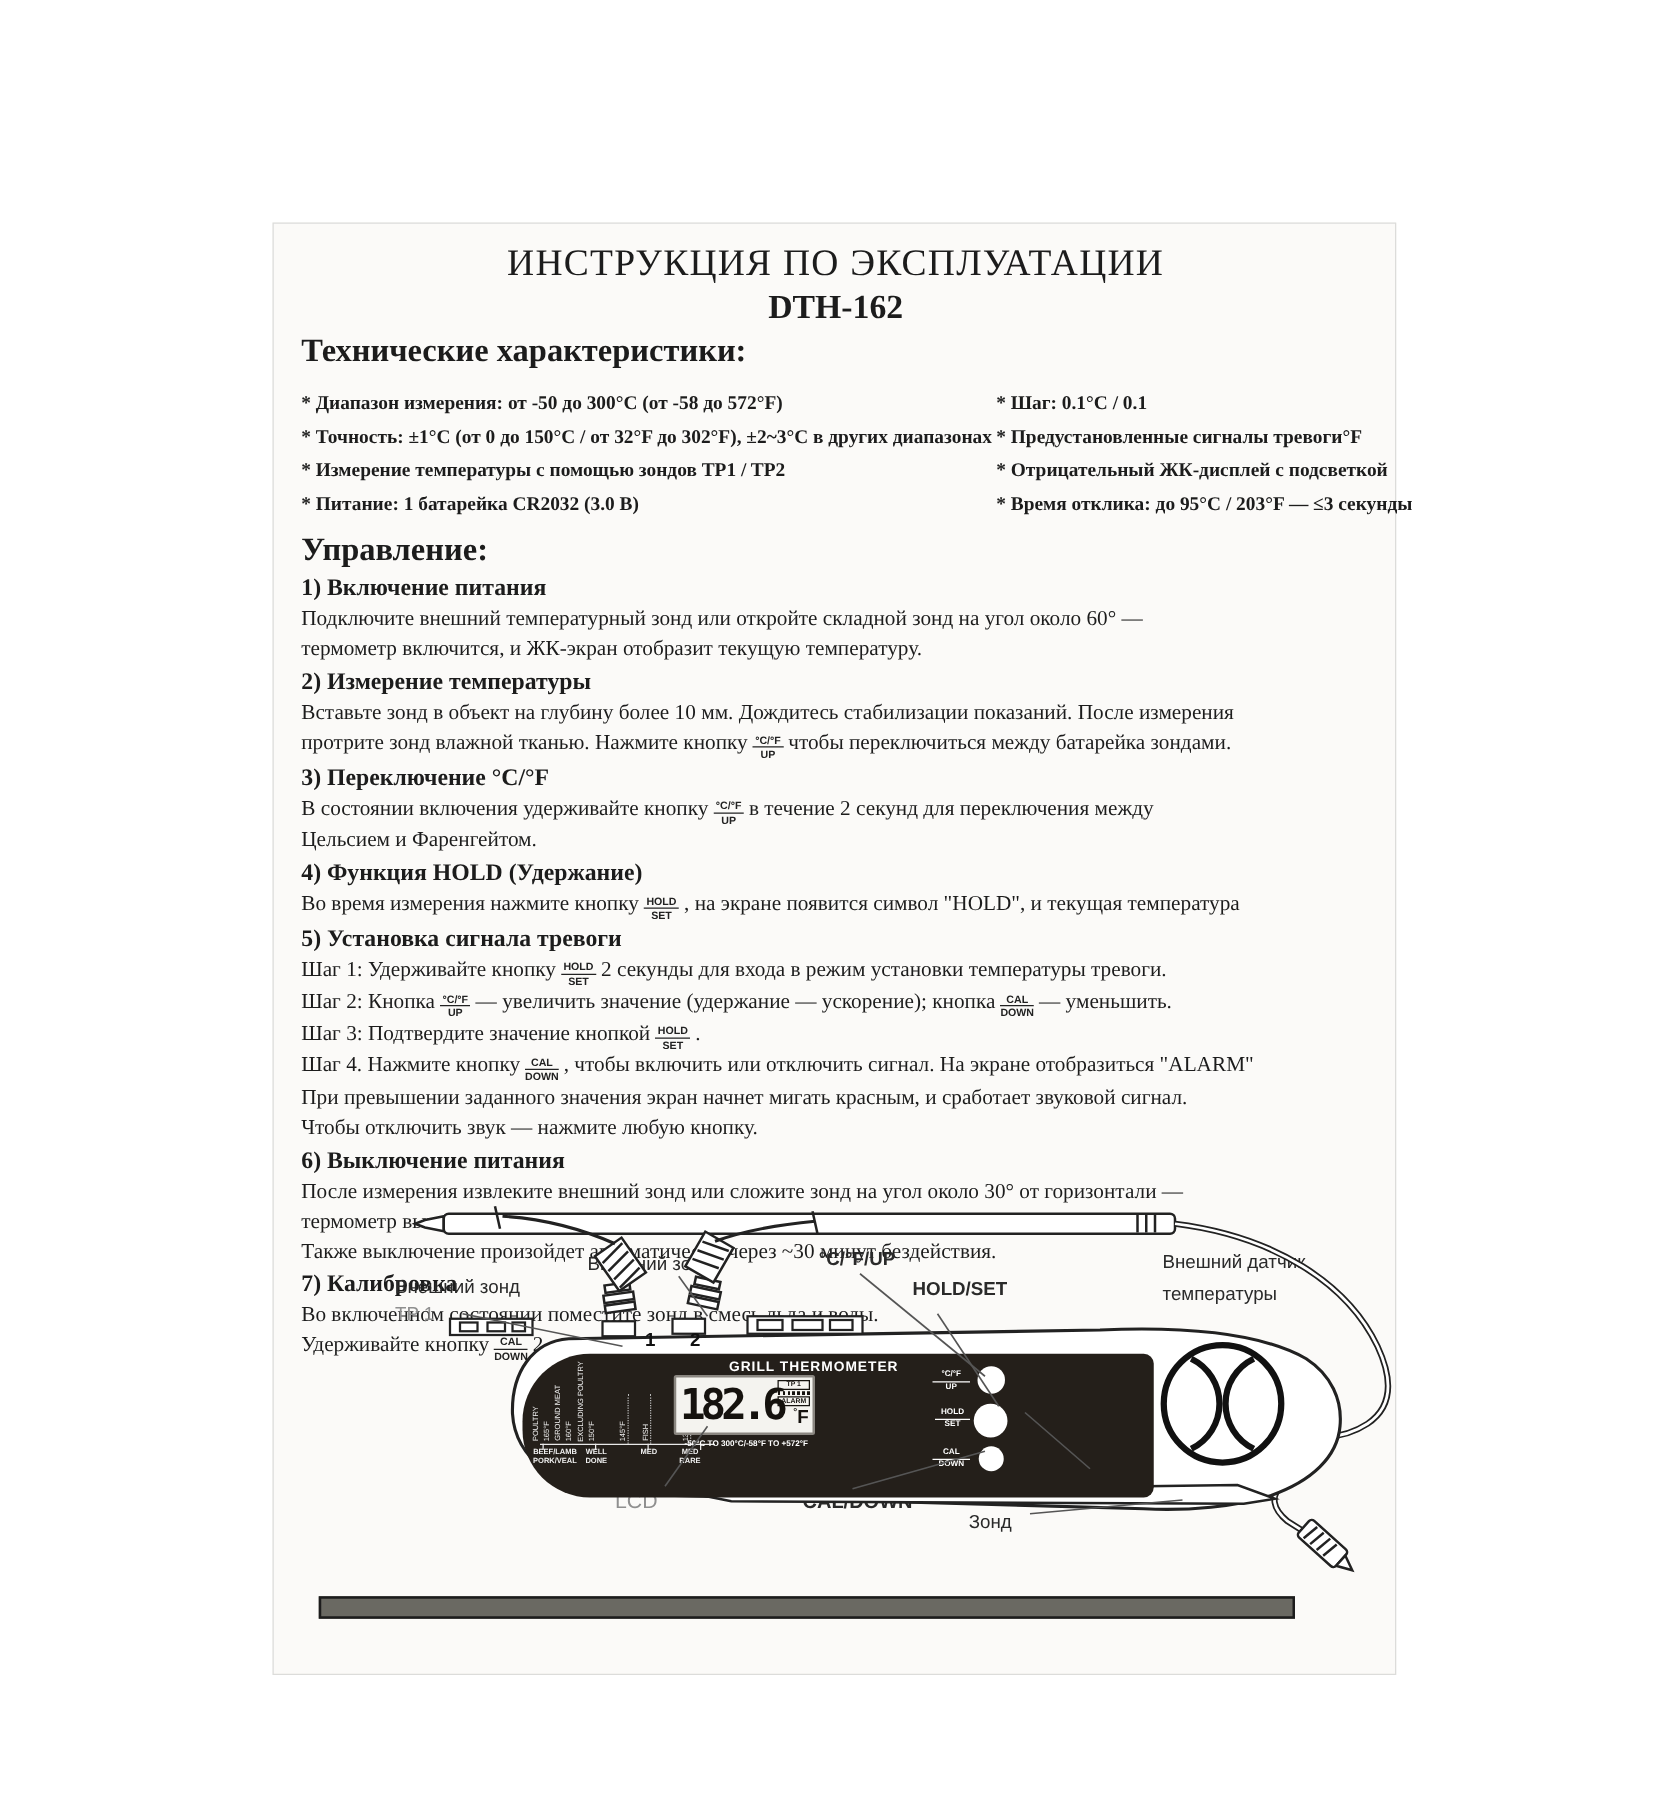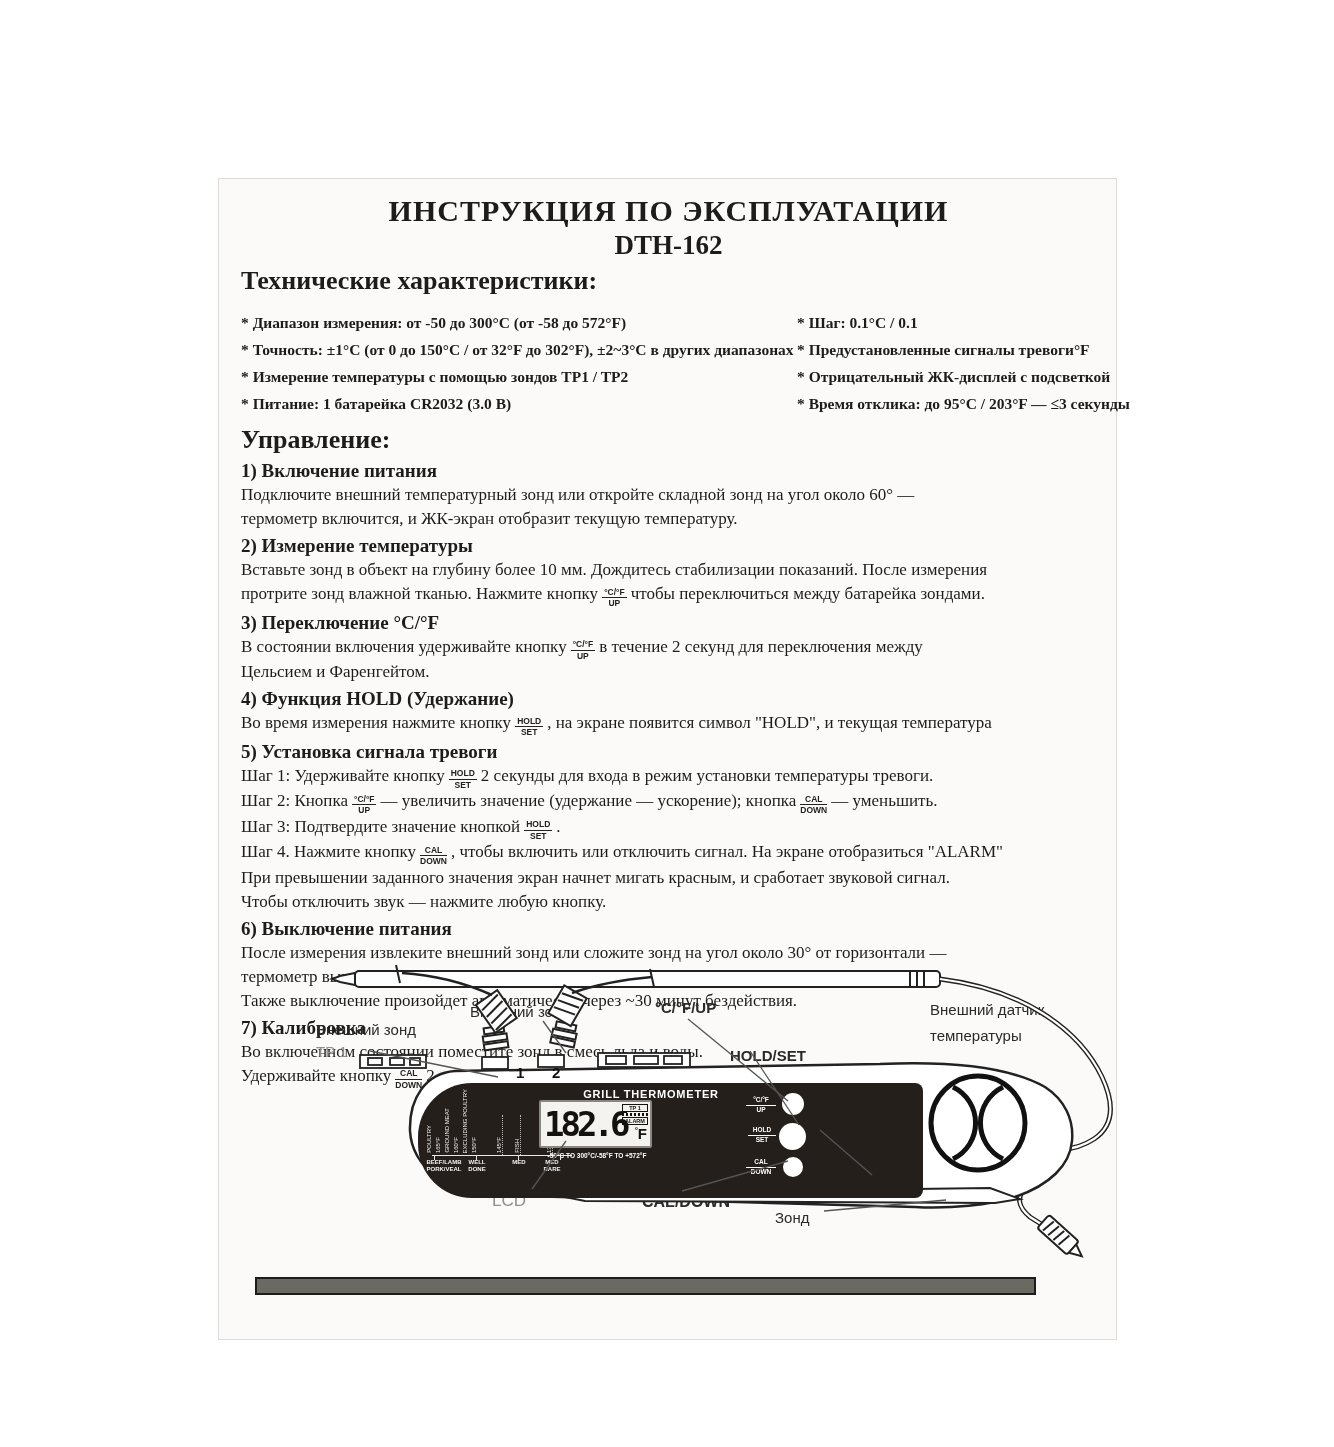--- a/index.html
+++ b/index.html
@@ -1,21 +1,21 @@
 <!DOCTYPE html>
 <html><head>
 <meta charset="utf-8">
 <style>
   html,body{margin:0;padding:0;}
   body{width:1334px;height:1447px;background:#ffffff;position:relative;
        font-family:"Liberation Serif",serif;color:#1c1c1c;}
   .sheet{position:absolute;left:218px;top:178px;width:899px;height:1162px;
          background:#fbfaf8;border:1px solid #dcdcda;box-sizing:border-box;
          padding:14px 20px 0 22px;}
-  .t1{font-size:30px;font-weight:bold;text-align:center;line-height:36px;letter-spacing:1px;}
+  .t1{font-size:30px;font-weight:normal;text-align:center;line-height:36px;letter-spacing:1px;}
   .t2{font-size:27px;font-weight:bold;text-align:center;line-height:32px;}
   .h-specs{font-size:26px;font-weight:bold;margin-top:4px;line-height:32px;}
   .specs{position:relative;margin-top:12px;}
   .speccol{width:560px;}
   .speccol.right{position:absolute;left:556px;top:0;width:330px;}
   .spec{font-size:15.5px;font-weight:bold;line-height:27px;white-space:nowrap;}
   .h-ctrl{font-size:26px;font-weight:bold;margin-top:6px;line-height:33px;}
   .sec-h{font-size:19px;font-weight:bold;line-height:25px;margin-top:2px;}
   .sec-p{font-size:17px;line-height:24px;}
   .kbtn{display:inline-block;vertical-align:-7px;text-align:center;
@@ -274,21 +274,21 @@
     <div class="btncirc" style="left:365px;top:74px;width:20px;height:20px"></div>
   </div>
 
   <span class="portnum" style="left:266px;top:109px">1</span>
   <span class="portnum" style="left:302px;top:109px">2</span>
 
   <div class="dlabel" style="left:205px;top:48px;width:130px;text-align:center">Внешний зонд</div>
   <div class="dlabel" style="left:66px;top:66px">Внешний зонд</div>
   <div class="dlabel gray" style="left:66px;top:88px">TP 1</div>
   <div class="dlabel bold" style="left:405px;top:44px">°C/°F/UP</div>
-  <div class="dlabel bold" style="left:480px;top:92px">HOLD/SET</div>
+  <div class="dlabel bold" style="left:480px;top:68px">HOLD/SET</div>
   <div class="dlabel" style="left:680px;top:46px">Внешний датчик</div>
   <div class="dlabel" style="left:680px;top:72px">температуры</div>
   <div class="dlabel" style="left:616px;top:220px">Открывашка</div>
   <div class="dlabel gray" style="left:242px;top:236px;font-size:17px">LCD</div>
   <div class="dlabel bold" style="left:392px;top:238px;font-size:16px">CAL/DOWN</div>
   <div class="dlabel" style="left:525px;top:254px">Зонд</div>
 
   <svg width="880" height="360" viewBox="0 0 880 360" style="z-index:3;pointer-events:none">
     <g stroke="#555" stroke-width="1.3" fill="none">
       <line x1="120" y1="96" x2="248" y2="122"></line>

